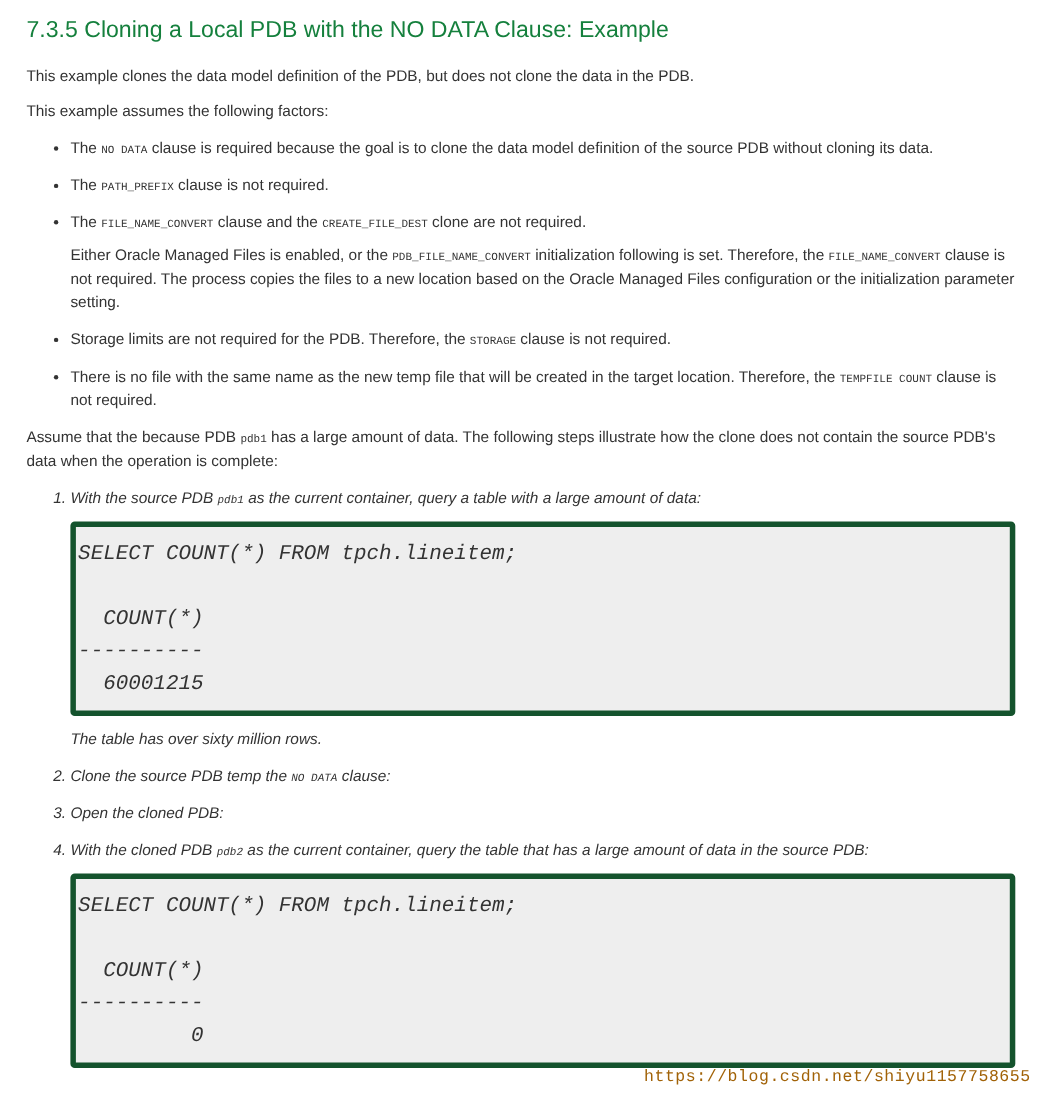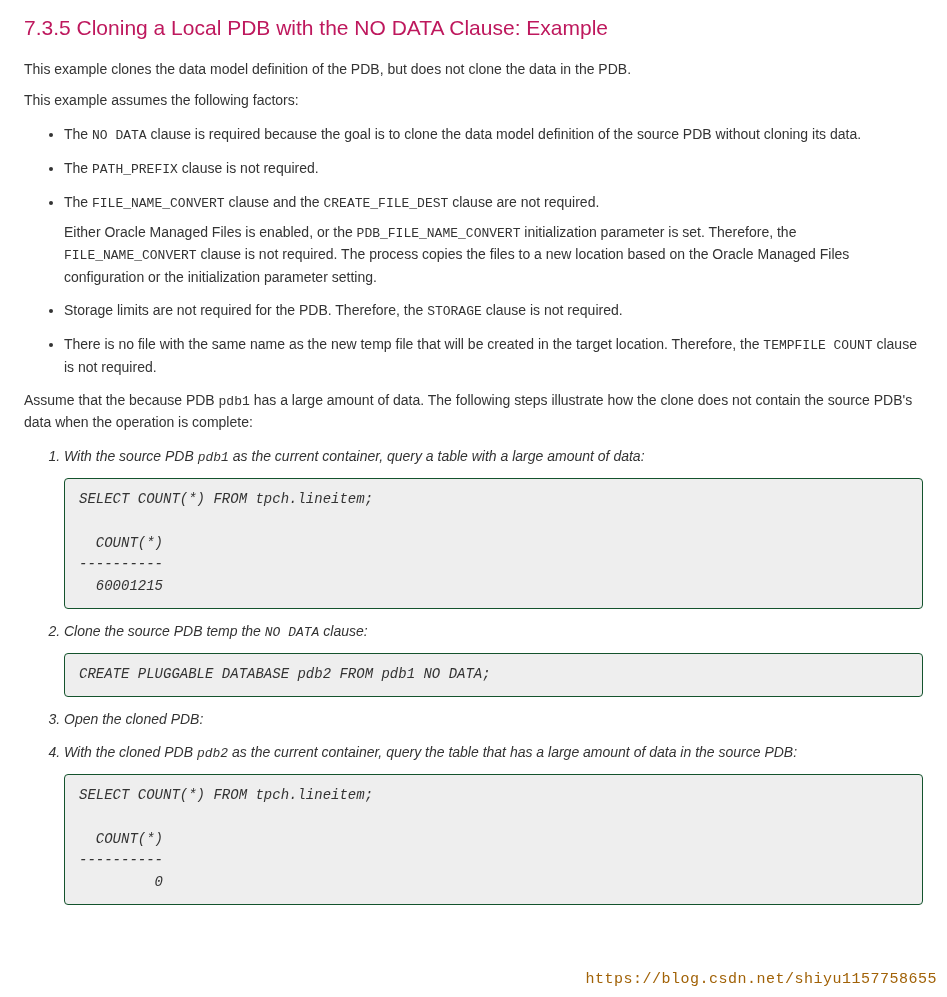--- a/index.html
+++ b/index.html
@@ -7,40 +7,40 @@
     font-size: 14px;
     color: #333;
     margin: 0;
     padding: 12px 24px 24px 24px;
     background: #fff;
     line-height: 1.55;
   }
   h2 {
     font-weight: 400;
     font-size: 21px;
-    color: #be185d;
+    color: #15803d;
     margin: 0 0 14px 0;
   }
   p { margin: 10px 0; }
   ul { margin: 10px 0 10px 0; padding-left: 40px; }
   ul li { margin: 12px 0; list-style-type: disc; }
   ul li p { margin: 8px 0 0 0; }
   ol { margin: 10px 0 10px 0; padding-left: 40px; font-style: italic; }
   ol li { margin: 12px 0; }
   code, .mono {
     font-family: "Courier New", Courier, monospace;
-    font-size: 13px;
+    font-size: 10px;
   }
   pre.codeblock {
     background: #eeeeee;
-    border: 1px solid #14532d;
+    border: 5px solid #14532d;
     border-radius: 4px;
-    padding: 10px 14px;
+    padding: 10px 2px;
     font-family: "Courier New", Courier, monospace;
-    font-size: 14px;
+    font-size: 19px;
     line-height: 1.55;
     white-space: pre;
     overflow-x: auto;
     margin: 10px 0;
     color: #333;
   }
   .watermark {
     position: fixed;
     right: 10px;
     bottom: 6px;
@@ -60,23 +60,23 @@
 <p>This example assumes the following factors:</p>
 
 <ul>
   <li>
     <span>The </span><code class="mono">NO DATA</code><span> clause is required because the goal is to clone the data model definition of the source PDB without cloning its data.</span>
   </li>
   <li>
     <span>The </span><code class="mono">PATH_PREFIX</code><span> clause is not required.</span>
   </li>
   <li>
-    <span>The </span><code class="mono">FILE_NAME_CONVERT</code><span> clause and the </span><code class="mono">CREATE_FILE_DEST</code><span> clause are not required.</span>
+    <span>The </span><code class="mono">FILE_NAME_CONVERT</code><span> clause and the </span><code class="mono">CREATE_FILE_DEST</code><span> clone are not required.</span>
     <p>
-      <span>Either Oracle Managed Files is enabled, or the </span><code class="mono">PDB_FILE_NAME_CONVERT</code><span> initialization parameter is set. Therefore, the </span><code class="mono">FILE_NAME_CONVERT</code><span> clause is not required. The process copies the files to a new location based on the Oracle Managed Files configuration or the initialization parameter setting.</span>
+      <span>Either Oracle Managed Files is enabled, or the </span><code class="mono">PDB_FILE_NAME_CONVERT</code><span> initialization following is set. Therefore, the </span><code class="mono">FILE_NAME_CONVERT</code><span> clause is not required. The process copies the files to a new location based on the Oracle Managed Files configuration or the initialization parameter setting.</span>
     </p>
   </li>
   <li>
     <span>Storage limits are not required for the PDB. Therefore, the </span><code class="mono">STORAGE</code><span> clause is not required.</span>
   </li>
   <li>
     <span>There is no file with the same name as the new temp file that will be created in the target location. Therefore, the </span><code class="mono">TEMPFILE COUNT</code><span> clause is not required.</span>
   </li>
 </ul>
 
@@ -85,24 +85,24 @@
 </p>
 
 <ol>
   <li>
     <span>With the source PDB </span><code class="mono">pdb1</code><span> as the current container, query a table with a large amount of data:</span>
     <pre class="codeblock">SELECT COUNT(*) FROM tpch.lineitem;
 
   COUNT(*)
 ----------
   60001215</pre>
+    <p>The table has over sixty million rows.</p>
   </li>
   <li>
     <span>Clone the source PDB temp the </span><code class="mono">NO DATA</code><span> clause:</span>
-    <pre class="codeblock">CREATE PLUGGABLE DATABASE pdb2 FROM pdb1 NO DATA;</pre>
   </li>
   <li>
     <span>Open the cloned PDB:</span>
   </li>
   <li>
     <span>With the cloned PDB </span><code class="mono">pdb2</code><span> as the current container, query the table that has a large amount of data in the source PDB:</span>
     <pre class="codeblock">SELECT COUNT(*) FROM tpch.lineitem;
 
   COUNT(*)
 ----------

